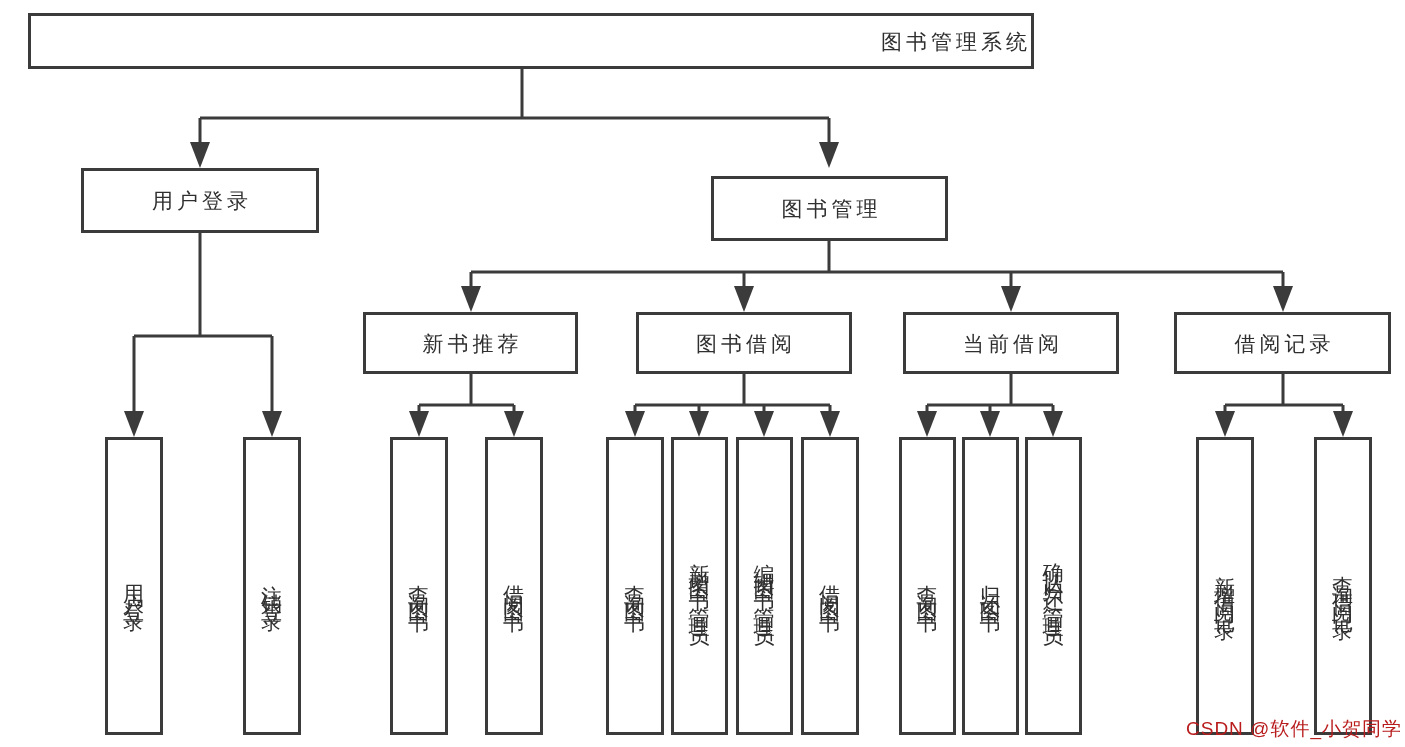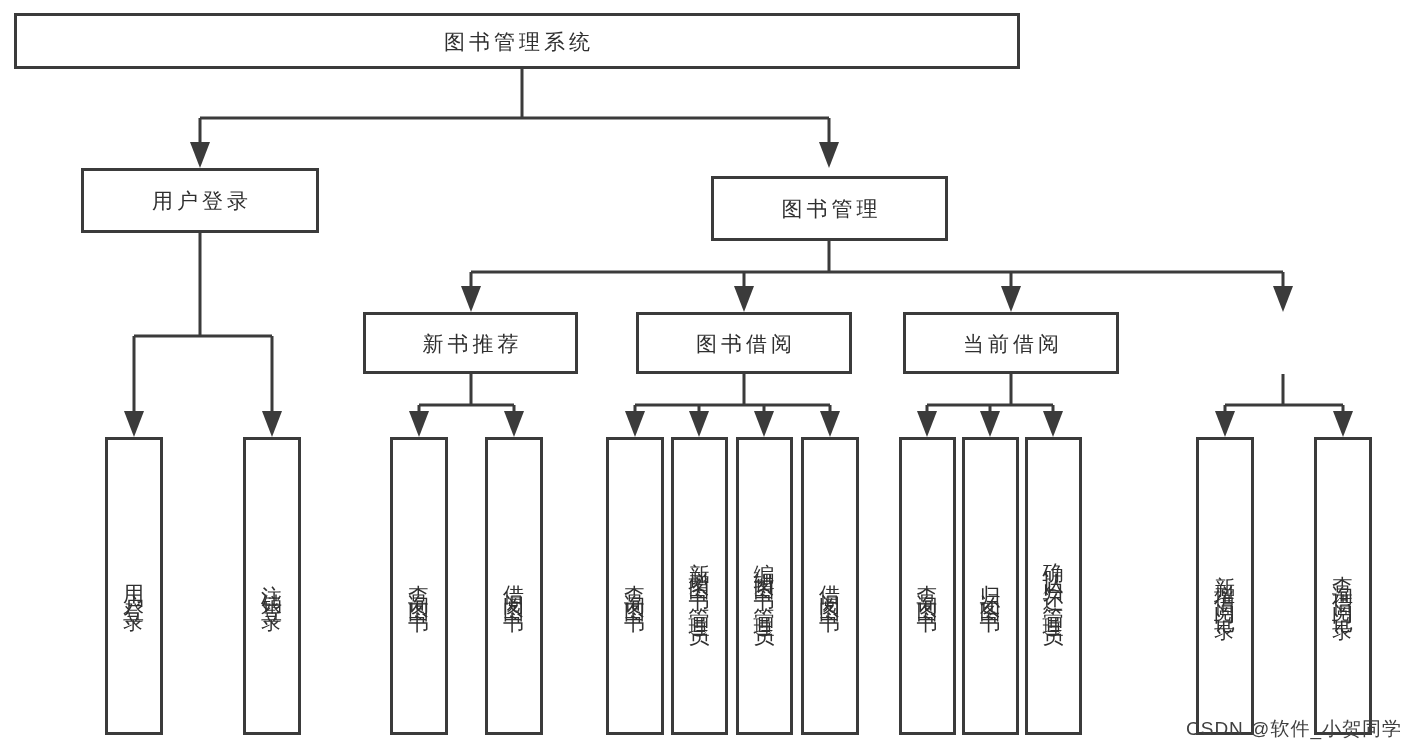--- a/index.html
+++ b/index.html
@@ -45,21 +45,21 @@
     font-size: 21px;
     letter-spacing: 9px;
     line-height: 1;
     white-space: nowrap;
   }
   .watermark {
     position: absolute;
     left: 1186px;
     top: 716px;
     font-size: 19px;
-    color: #404040;
+    color: #b91c1c;
     letter-spacing: 1px;
     white-space: nowrap;
     z-index: 5;
   }
 </style>
 </head>
 <body>
 
 <div class="canvas">
 
@@ -96,39 +96,42 @@
       <polygon points="754,411 774,411 764,437"></polygon>
       <polygon points="820,411 840,411 830,437"></polygon>
       <polygon points="917,411 937,411 927,437"></polygon>
       <polygon points="980,411 1000,411 990,437"></polygon>
       <polygon points="1043,411 1063,411 1053,437"></polygon>
       <polygon points="1215,411 1235,411 1225,437"></polygon>
       <polygon points="1333,411 1353,411 1343,437"></polygon>
     </g>
   </svg>
 
-  <div class="box" style="left:14px; top:13px; width:1006px; height:56px;">
+  <div class="box" style="left:28px; top:13px; width:1006px; height:56px;justify-content:flex-end;">
     <span class="hlabel">图书管理系统</span>
   </div>
 
   <div class="box" style="left:81px; top:168px; width:238px; height:65px;">
     <span class="hlabel">用户登录</span>
   </div>
   <div class="box" style="left:711px; top:176px; width:237px; height:65px;">
     <span class="hlabel">图书管理</span>
   </div>
 
   <div class="box" style="left:363px; top:312px; width:215px; height:62px;">
     <span class="hlabel">新书推荐</span>
   </div>
   <div class="box" style="left:636px; top:312px; width:216px; height:62px;">
     <span class="hlabel">图书借阅</span>
   </div>
   <div class="box" style="left:903px; top:312px; width:216px; height:62px;justify-content:center;">
     <span class="hlabel">当前借阅</span>
+  </div>
+  <div class="box" style="left:1174px; top:312px; width:217px; height:62px;">
+    <span class="hlabel">借阅记录</span>
   </div>
 
   <div class="box" style="left:105px; top:437px; width:58px; height:298px;">
     <span class="vlabel">用户登录</span>
   </div>
   <div class="box" style="left:243px; top:437px; width:58px; height:298px;">
     <span class="vlabel">注销登录</span>
   </div>
 
   <div class="box" style="left:390px; top:437px; width:58px; height:298px;">

